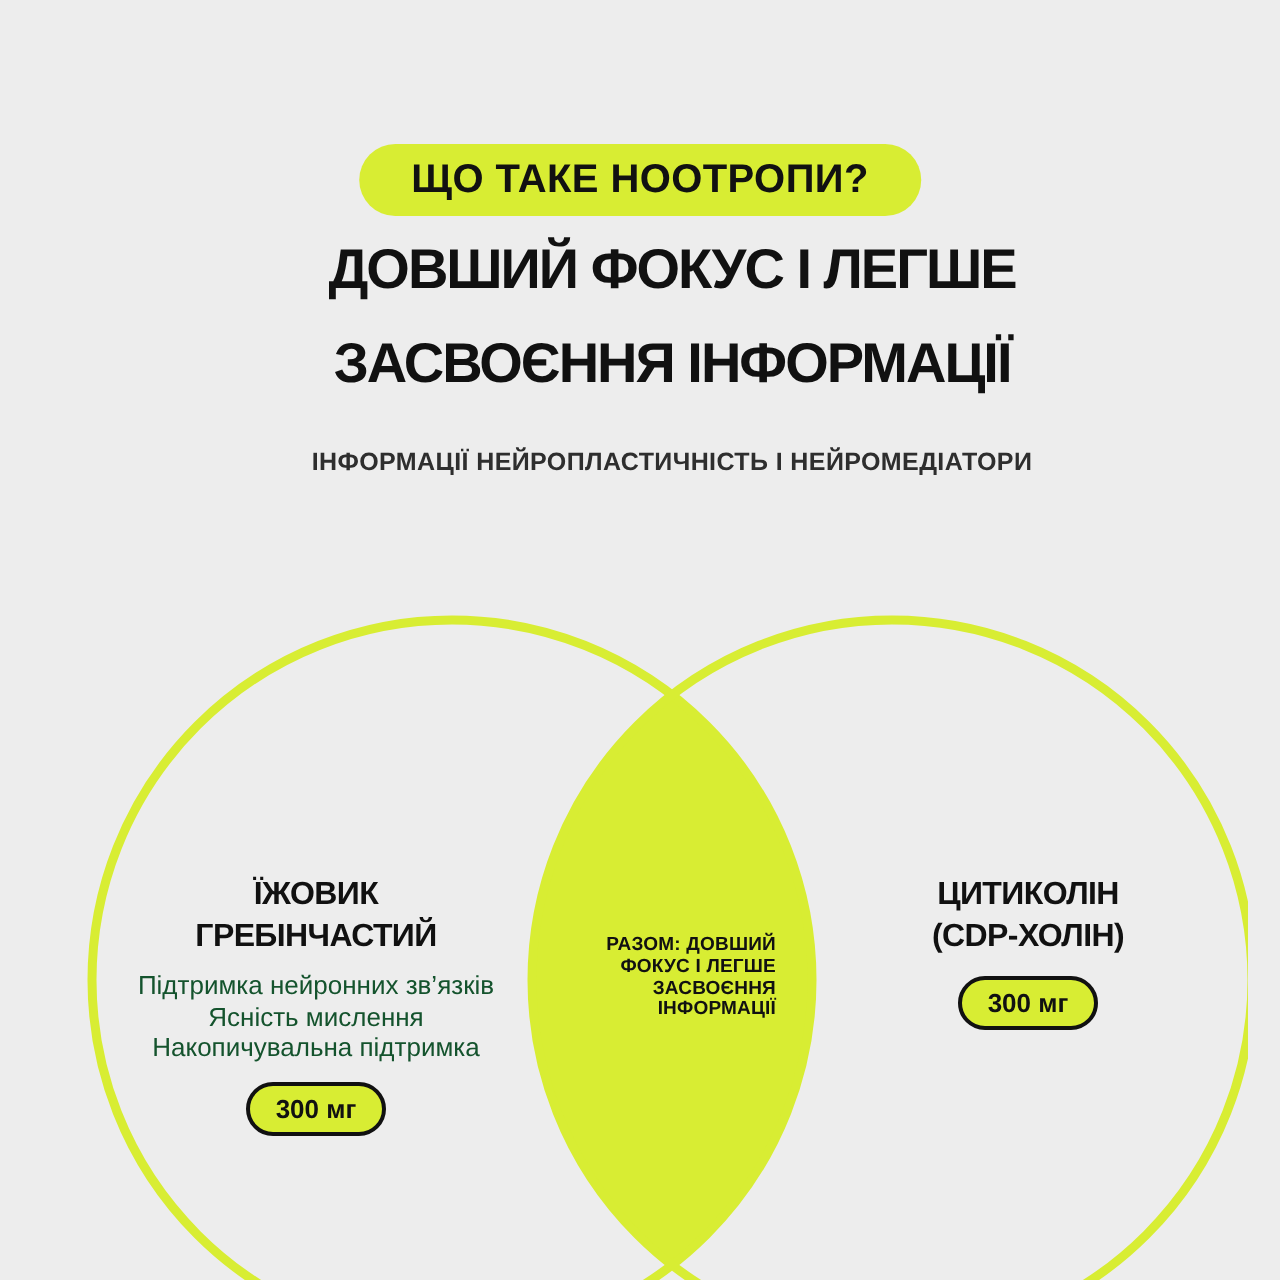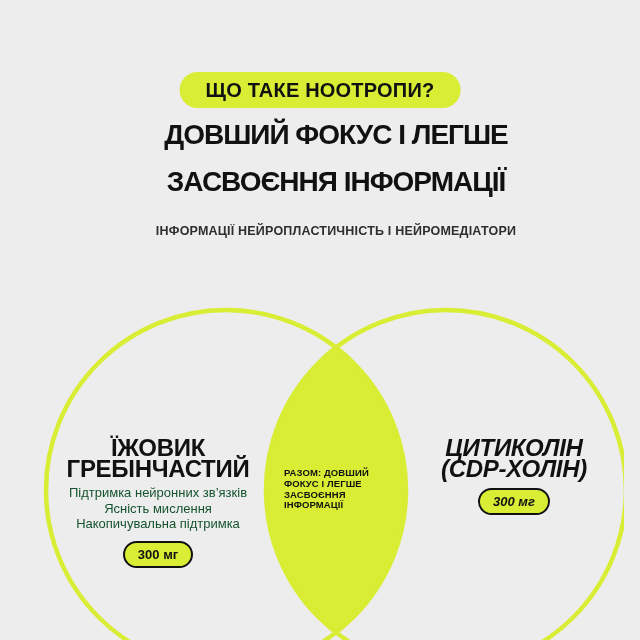--- a/index.html
+++ b/index.html
@@ -74,23 +74,23 @@
   }
 
   .supp-block {
     position: absolute;
     width: 220px;
     top: 437px;
     text-align: center;
     color: var(--ink);
   }
   .supp-block.left { left: 32px; }
-  .supp-block.right { left: 388px; font-style: italic; }
+  .supp-block.right { left: 388px; }
   .supp-title {
-    font-size: 24px;
+    font-size: 16px;
     line-height: 21px;
     font-weight: 800;
     letter-spacing: -0.3px;
     text-transform: uppercase;
   }
   .supp-benefits {
     margin-top: 6px;
     font-size: 13px;
     line-height: 15.5px;
     font-weight: 400;
@@ -106,21 +106,21 @@
     font-size: 13px;
     font-weight: 800;
     color: var(--ink);
   }
 
   .overlap-text {
     position: absolute;
     left: 268px;
     top: 468px;
     width: 104px;
-    text-align: left;
+    text-align: right;
     font-size: 9.5px;
     line-height: 10.8px;
     font-weight: 800;
     letter-spacing: 0.1px;
     text-transform: uppercase;
     color: var(--ink);
   }
 </style>
 </head>
 <body>

